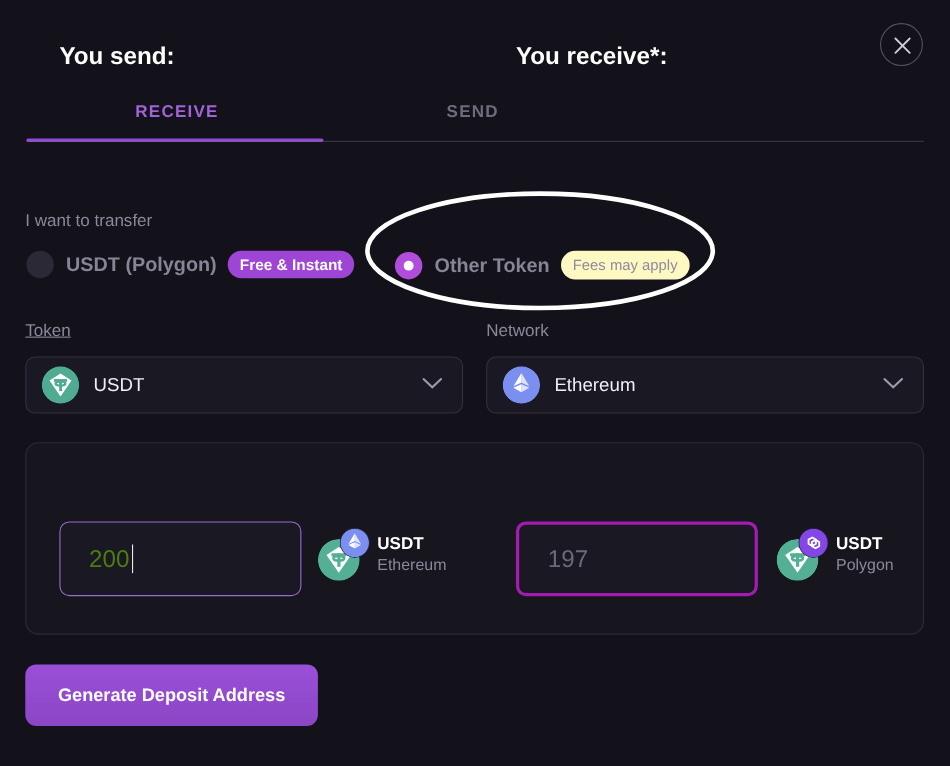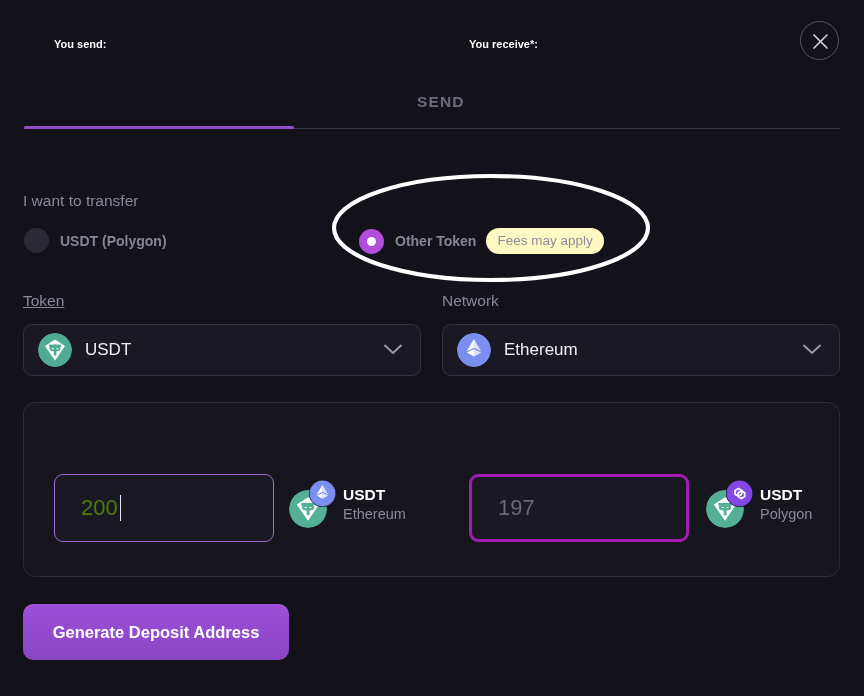--- a/index.html
+++ b/index.html
@@ -51,21 +51,21 @@
     font-size: 15.5px;
     font-weight: bold;
     letter-spacing: 1.1px;
     color: #6e6b7c;
     cursor: pointer;
     background: none; border: none;
     font-family: "Liberation Sans", sans-serif;
   }
   .tab.active { color: #a163d8; }
   .tab-0 { left: 99px; }
-  .tab-1 { left: 382px; margin-left: 11px; }
+  .tab-1 { left: 382px; }
   .tab-2 { left: 610px; }
 
   .tab-underline-track {
     position: absolute;
     left: 0; top: 42px;
     width: 816px; height: 1px;
     background: #3a3747;
   }
   .tab-underline-active {
     position: absolute;
@@ -103,21 +103,21 @@
   .radio-dot.checked::after {
     content: "";
     position: absolute;
     left: 8px; top: 8px;
     width: 9px; height: 9px;
     border-radius: 50%;
     background: #ffffff;
   }
   .radio-text {
     margin-left: 11px;
-    font-size: 14px;
+    font-size: 18px;
     font-weight: bold;
     color: #878495;
     white-space: nowrap;
   }
   .chip {
     margin-left: 10px;
     padding: 4px 11px 5px 11px;
     border-radius: 20px;
     font-size: 14px;
     font-weight: bold;
@@ -184,21 +184,21 @@
     left: 23px; top: 402px;
     width: 817px; height: 175px;
     border: 1px solid #2e2b39;
     border-radius: 12px;
     background: #17151e;
   }
 
   .card-heading {
     position: absolute;
     top: 38px;
-    font-size: 11px;
+    font-size: 22px;
     font-weight: bold;
     color: #ffffff;
     white-space: nowrap;
   }
   .heading-send    { left: 54px;  }
   .heading-receive { left: 469px; }
 
   .amount-box {
     position: absolute;
     top: 474px;
@@ -271,31 +271,33 @@
     <span>
       <svg width="19" height="19" viewBox="0 0 19 19">
         <line x1="3" y1="3" x2="16" y2="16" stroke="#cfcdd8" stroke-width="1.7" stroke-linecap="round"></line>
         <line x1="16" y1="3" x2="3" y2="16" stroke="#cfcdd8" stroke-width="1.7" stroke-linecap="round"></line>
       </svg>
     </span>
   </button>
 </div>
 
 <div class="tabs">
+  <button class="tab tab-0 active">RECEIVE</button>
   <button class="tab tab-1">SEND</button>
   <div class="tab-underline-track"></div>
   <div class="tab-underline-active"></div>
 </div>
 
 <div class="transfer-label">I want to transfer</div>
 
 <div class="radio-row opt-0">
   <div class="radio-item">
     <span class="radio-dot"></span>
     <span class="radio-text">USDT (Polygon)</span>
+    <span class="chip chip-free">Free &amp; Instant</span>
   </div>
 </div>
 
 <div class="radio-row opt-1">
   <div class="radio-item">
     <span class="radio-dot checked"></span>
     <span class="radio-text">Other Token</span>
     <span class="chip chip-fees">Fees may apply</span>
   </div>
 </div>

